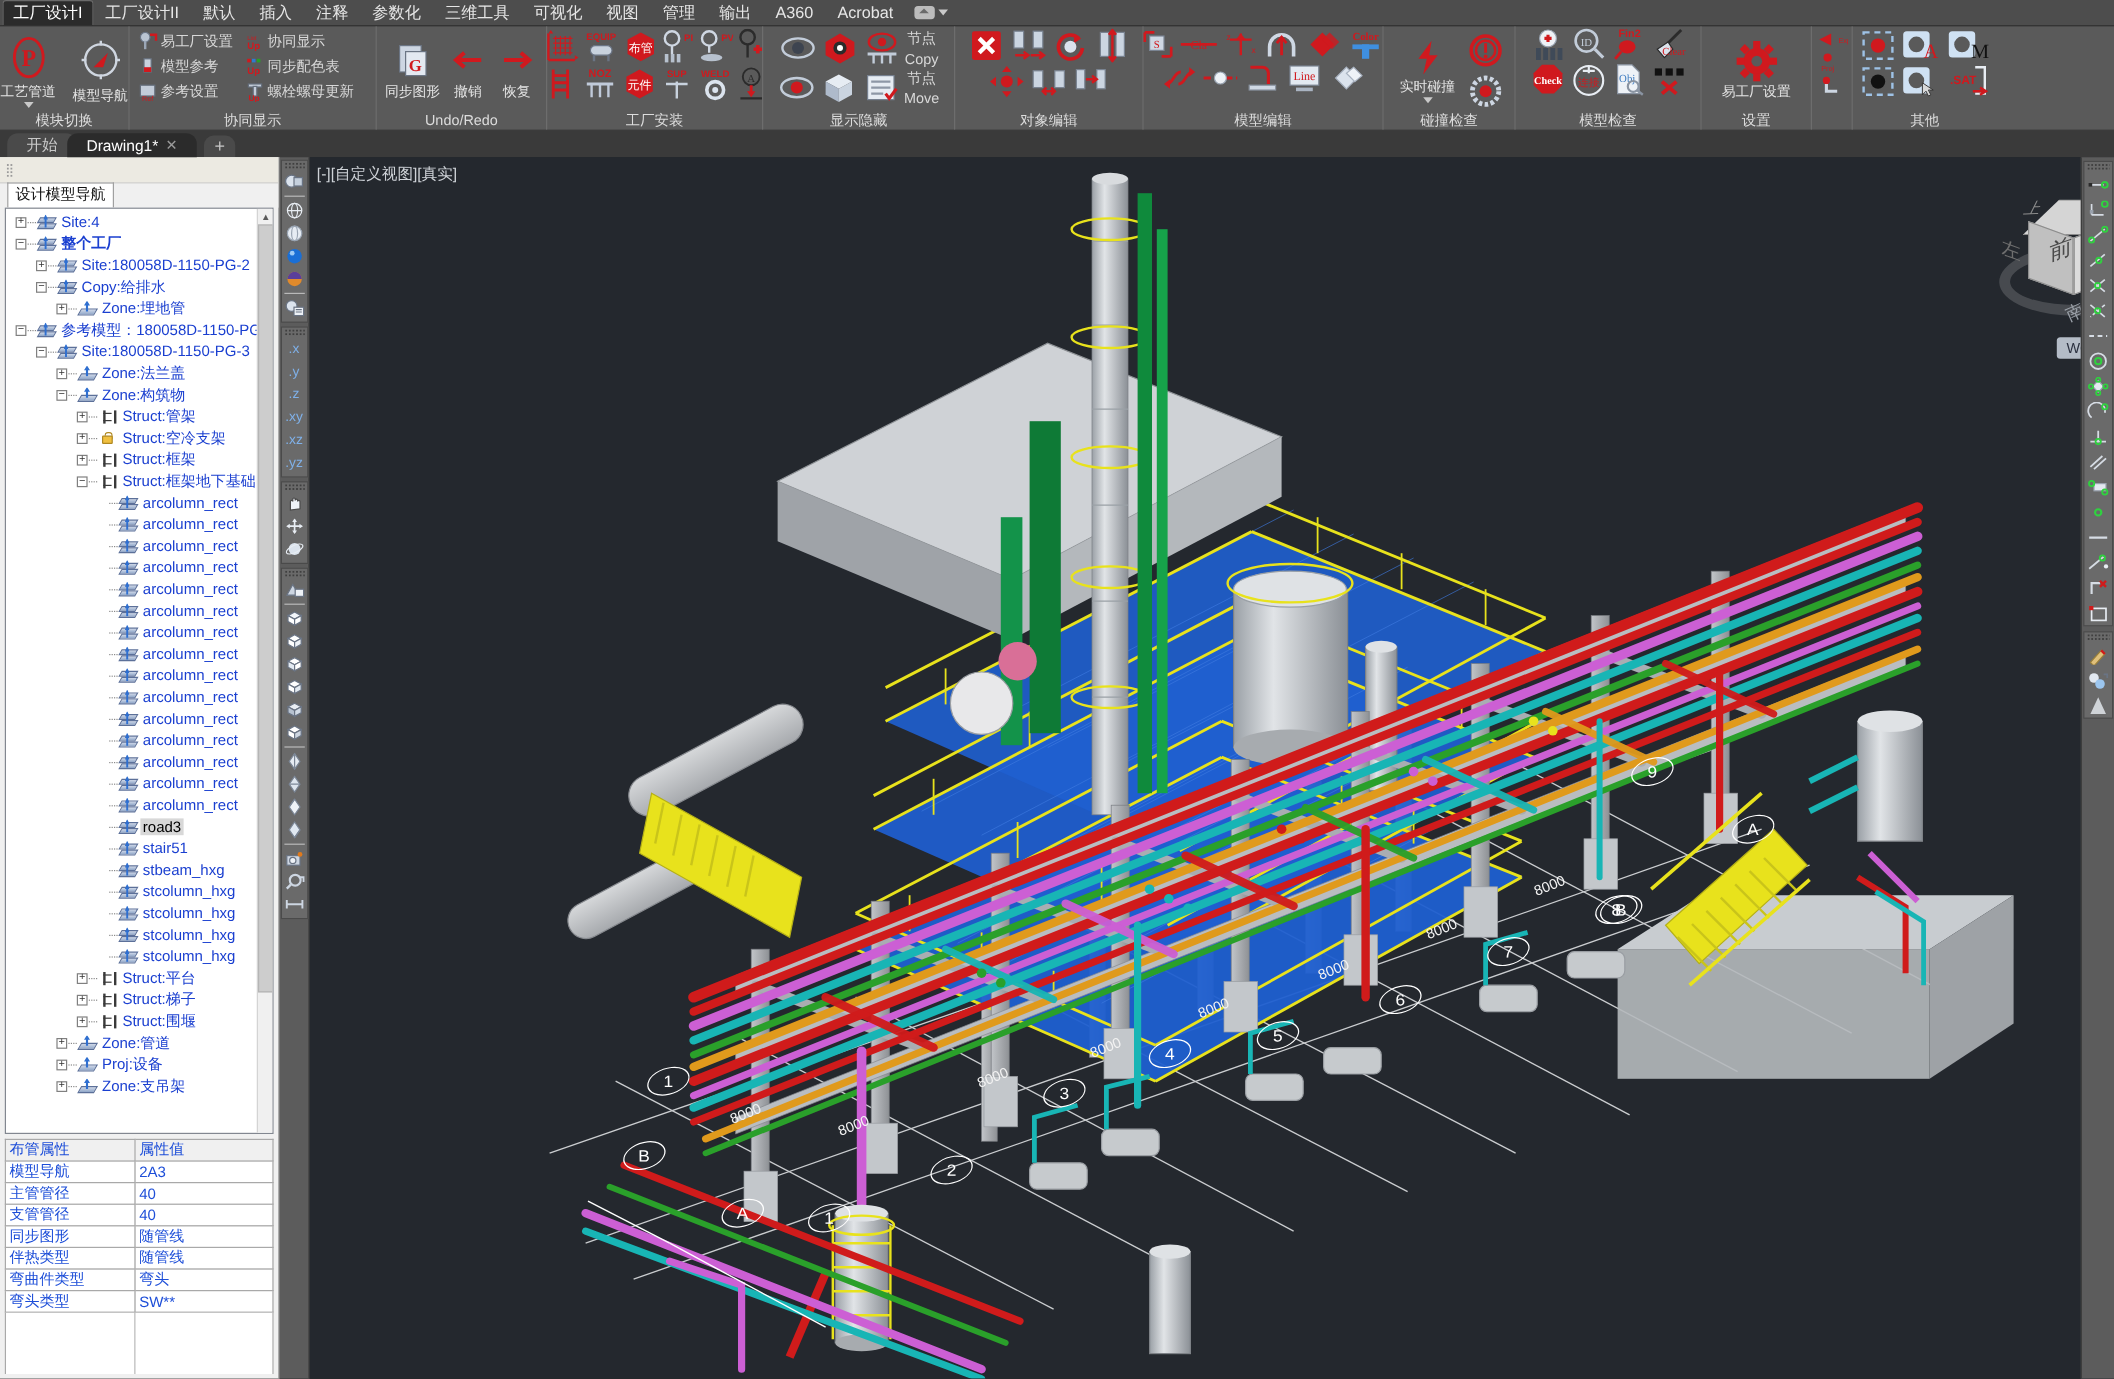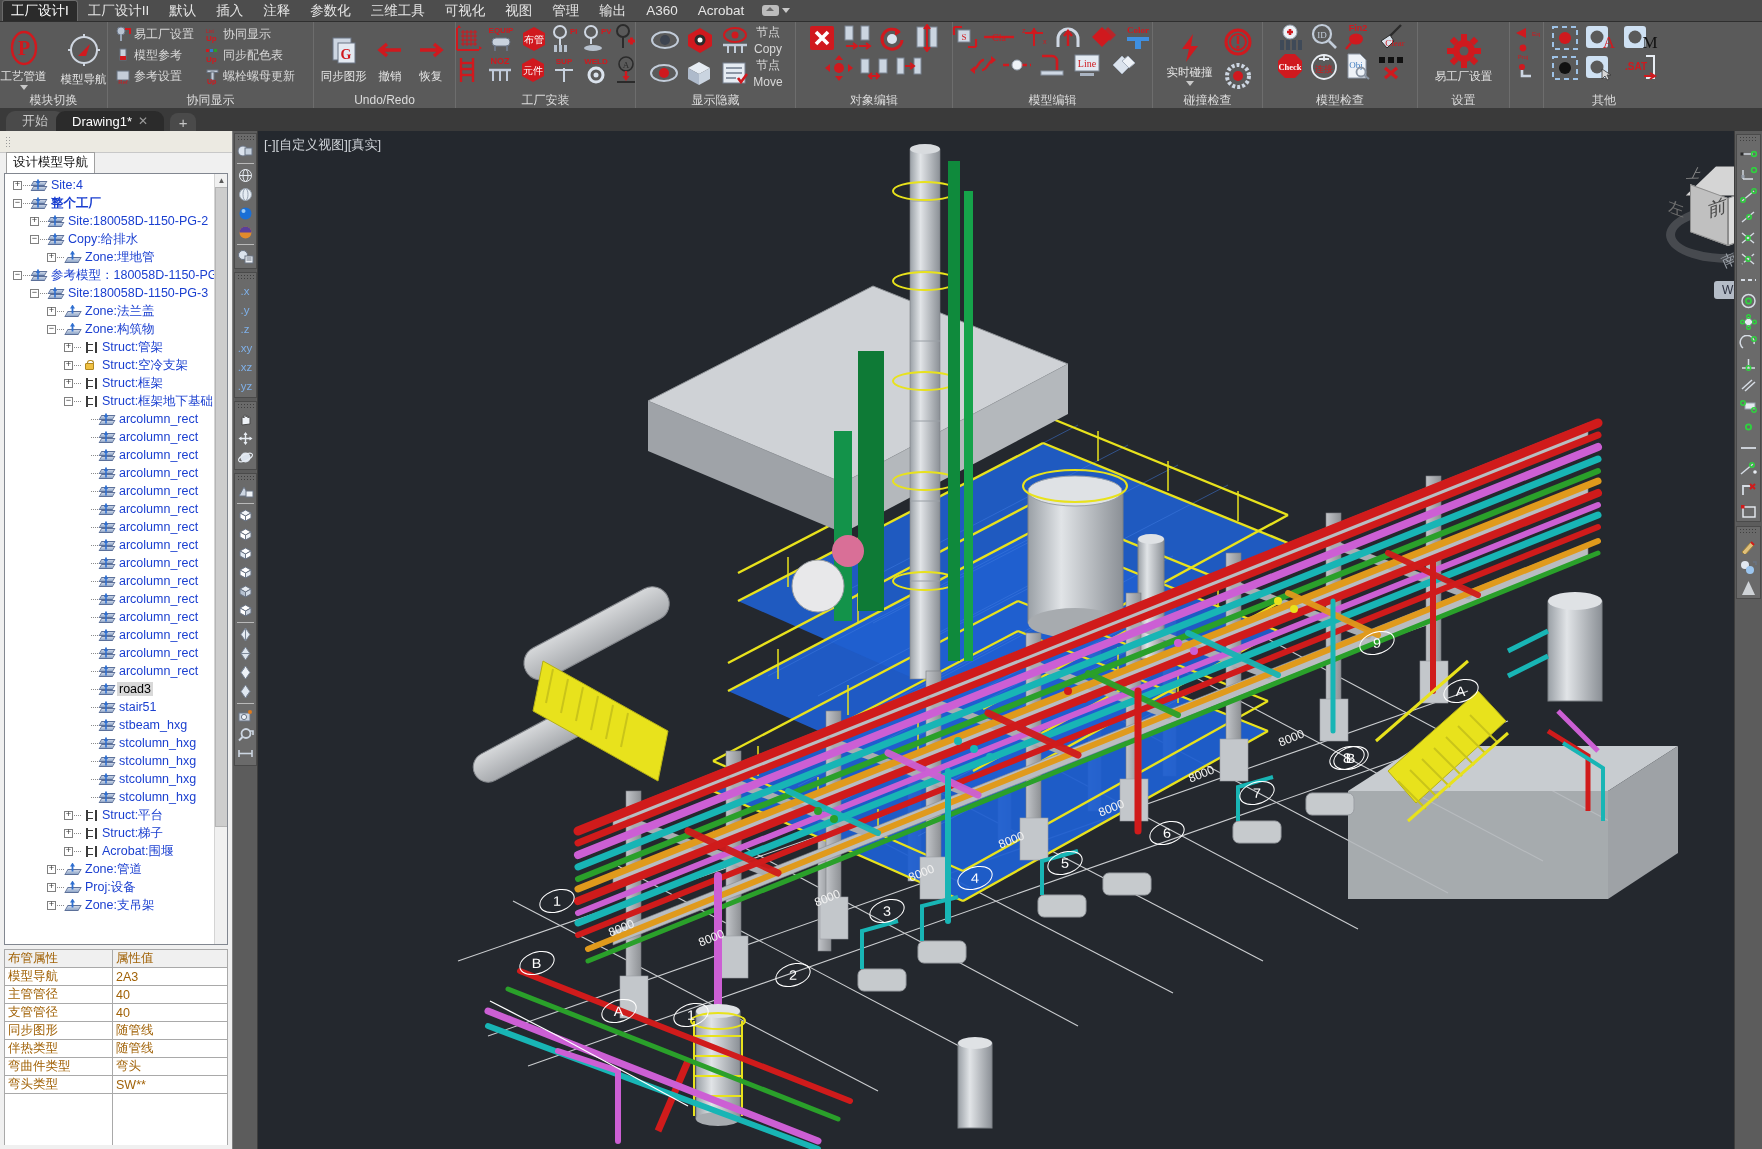--- a/index.html
+++ b/index.html
@@ -201,21 +201,21 @@
     background:#f0c040; border:1px solid #b08820; border-radius:1px;
   }
   .ic-lock::before {
     content:""; position:absolute; left:5px; top:1px; width:5px; height:5px;
     border: 1.5px solid #b08820; border-bottom: none;
     border-top-left-radius: 3px; border-top-right-radius: 3px;
   }
 
   
   .propwrap { height: 196px; margin: 4px 4px 4px 4px; display:flex; flex-direction:column;}
-  .ptable { width: 100%; border-collapse: collapse; font-size: 12.5px; color: #a16207; }
+  .ptable { width: 100%; border-collapse: collapse; font-size: 12.5px; color: #1d4ed8; }
   .ptable th, .ptable td {
     border: 1px solid #a9a9a9; padding: 0 3px; height: 14.5px;
     text-align: left; font-weight: normal; white-space: nowrap; overflow: hidden;
   }
   .ptable th { background: #f0f0f0; font-size: 12.5px; }
   .ptable td { background: #ffffff; }
   .ptable .c1 { width: 108px; }
   .pfill { flex:1; display:flex; }
   .pfill .l { width:109px; border-left:1px solid #a9a9a9; border-right:1px solid #a9a9a9; background:#fff;}
   .pfill .r { flex:1; border-right:1px solid #a9a9a9; background:#fff;}
@@ -1381,21 +1381,21 @@
             </span>
             <span class="tlabel" style="">Struct:梯子</span>
           </div>
           <div class="trow">
             <span style="display:inline-block;width:57px;flex:0 0 auto"></span>
             <span class="expander">+</span>
             <span class="dotline"></span>
             <span class="ticon ic-struct">
               <i></i>
             </span>
-            <span class="tlabel" style="">Acrobat:围堰</span>
+            <span class="tlabel" style="">Struct:围堰</span>
           </div>
           <div class="trow">
             <span style="display:inline-block;width:40px;flex:0 0 auto"></span>
             <span class="expander">+</span>
             <span class="dotline"></span>
             <span class="ticon ic-zone">
               <i></i>
             </span>
             <span class="tlabel" style="">Zone:管道</span>
           </div>

